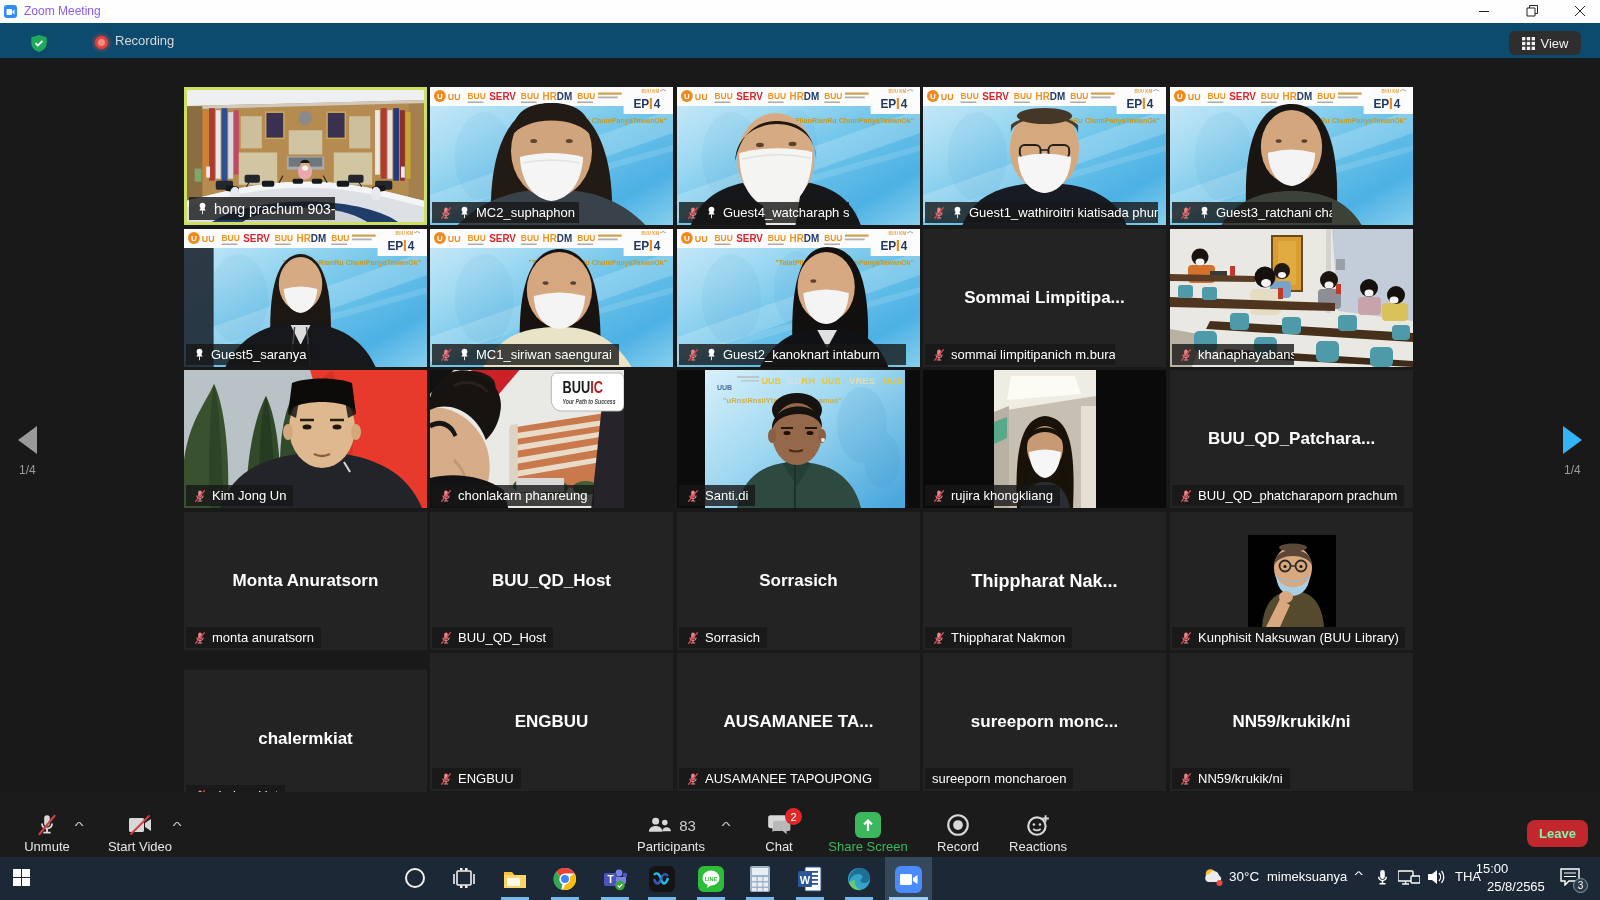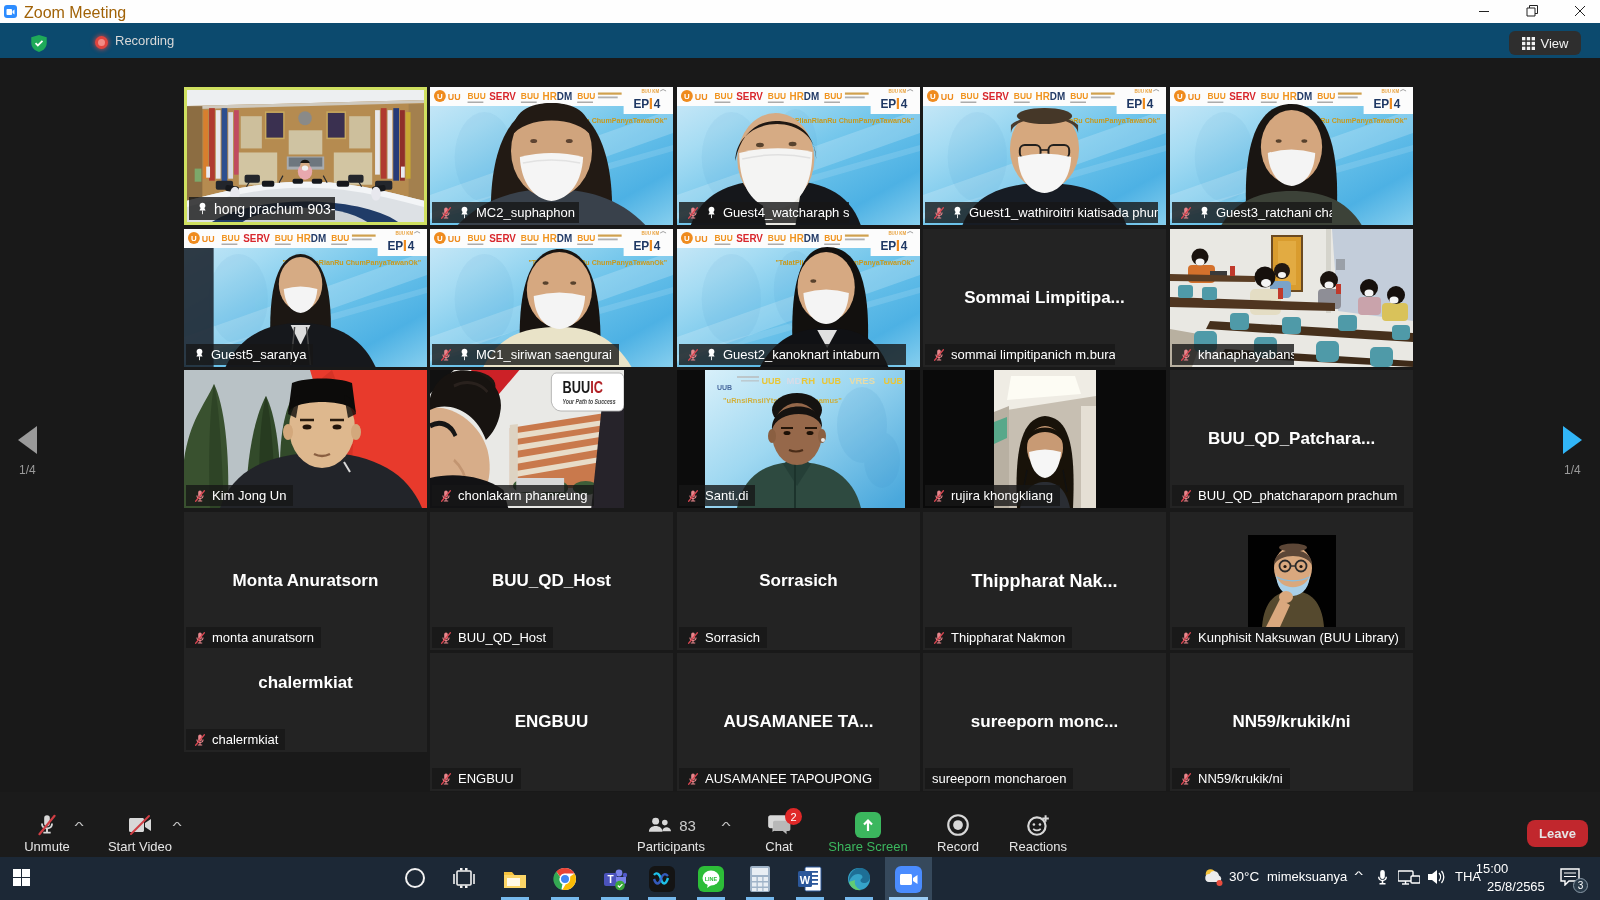--- a/index.html
+++ b/index.html
@@ -1,35 +1,35 @@
 <!DOCTYPE html>
 <html><head><meta charset="utf-8"><style>
 *{margin:0;padding:0;box-sizing:border-box}
 html,body{width:1600px;height:900px;overflow:hidden;background:#191919;font-family:"Liberation Sans",sans-serif}
 .titlebar{position:absolute;left:0;top:0;width:1600px;height:23px;background:#fefefe;z-index:5}
 .titlebar .zicon{position:absolute;left:4px;top:5px;width:13px;height:13px;border-radius:3px;background:#2d8cff}
 .titlebar .zicon svg{position:absolute;left:2px;top:3px}
-.titlebar .ttl{position:absolute;left:24px;top:4px;font-size:16px;color:#a16207}
+.titlebar .ttl{position:absolute;left:24px;top:4px;font-size:12px;color:#8b5cf6}
 .wbtn{position:absolute;top:0;height:23px;color:#222}
 .infobar{position:absolute;left:0;top:23px;width:1600px;height:35px;background:#0c4a6e;z-index:5}
 .viewbtn{position:absolute;right:19px;top:8px;width:72px;height:24px;background:#2e2e2e;border-radius:6px;color:#f2f2f2;font-size:13px;display:flex;align-items:center;justify-content:center;gap:6px}
 .rec{position:absolute;left:115px;top:10px;color:#d8d8d8;font-size:13px}
 .tile{position:absolute;background:#232323;overflow:hidden}
 .active{border:3px solid #cfe060}
 .bgfill{position:absolute;left:0;top:0;width:100%;height:100%}
 .lbl svg{flex:0 0 auto}
 .lbl{position:absolute;left:2px;bottom:2px;height:21px;max-width:96%;background:rgba(22,22,22,.8);display:flex;align-items:center;gap:5px;padding:0 7px;font-size:13px;color:#fff;white-space:nowrap;overflow:hidden;z-index:3}
 .lbl.big{font-size:14px;height:23px}
 .cname{position:absolute;left:0;top:0;width:100%;height:100%;display:flex;align-items:center;justify-content:center;color:#fff;font-weight:bold}
 .arrow{position:absolute;color:#9a9a9a;font-size:12px}
 .toolbar{position:absolute;left:0;top:792px;width:1600px;height:65px;background:#1b1b1b;z-index:5}
 .tbi{position:absolute;top:20px;display:flex;flex-direction:column;align-items:center;color:#e6e6e6;font-size:13px}
 .tbi .t{margin-top:1px}
 .chev{position:absolute;color:#c8c8c8;font-size:13px;top:27px;transform:scale(1.5,.8)}
-.leave{position:absolute;left:1527px;top:28px;width:61px;height:27px;background:#c1272d;border-radius:8px;color:#e5e5e5;font-size:13px;font-weight:bold;display:flex;align-items:center;justify-content:center}
+.leave{position:absolute;left:1527px;top:28px;width:61px;height:27px;background:#c1272d;border-radius:8px;color:#86efac;font-size:13px;font-weight:bold;display:flex;align-items:center;justify-content:center}
 .taskbar{position:absolute;left:0;top:857px;width:1600px;height:43px;background:#1c2836;z-index:6}
 .search{position:absolute;left:48px;top:1px;width:348px;height:41px;background:#f4f4f4;display:flex;align-items:center;color:#4a4a4a;font-size:13.5px}
 .tbico{position:absolute;top:866px;z-index:7}
 .ul{position:absolute;top:897px;height:3px;background:#76b9ed;z-index:7}
 .tright{position:absolute;color:#fff;z-index:7}
 </style></head>
 <body>
 <div class="titlebar">
  <div class="zicon">
       <svg width="9" height="8" viewBox="0 0 18 14">
@@ -877,21 +877,21 @@
 </svg>
     <div class="lbl">
       <svg class="ic" width="14" height="14" viewBox="0 0 24 24">
         <path fill="#e8868c" d="M12 2.5a3.1 3.1 0 0 0-3.1 3.1v6a3.1 3.1 0 0 0 6.2 0v-6A3.1 3.1 0 0 0 12 2.5z"></path>
         <path fill="#e8868c" d="M5.8 11h1.9a4.3 4.3 0 0 0 8.6 0h1.9a6.2 6.2 0 0 1-5.2 6v2.5h2.8v1.9H8.2v-1.9H11V17a6.2 6.2 0 0 1-5.2-6z"></path>
         <path stroke="#d64550" stroke-width="2.2" stroke-linecap="round" d="M4.5 21 19.5 3"></path>
       </svg>
       <span>Kunphisit Naksuwan (BUU Library)</span>
     </div>
   </div>
-<div class="tile" style="left:184px;top:614px;width:243px;height:138px;">
+<div class="tile" style="left:184px;top:670px;width:243px;height:138px;">
     <div class="cname" style="font-size:17px">chalermkiat</div>
     <div class="lbl">
       <svg class="ic" width="14" height="14" viewBox="0 0 24 24">
         <path fill="#e8868c" d="M12 2.5a3.1 3.1 0 0 0-3.1 3.1v6a3.1 3.1 0 0 0 6.2 0v-6A3.1 3.1 0 0 0 12 2.5z"></path>
         <path fill="#e8868c" d="M5.8 11h1.9a4.3 4.3 0 0 0 8.6 0h1.9a6.2 6.2 0 0 1-5.2 6v2.5h2.8v1.9H8.2v-1.9H11V17a6.2 6.2 0 0 1-5.2-6z"></path>
         <path stroke="#d64550" stroke-width="2.2" stroke-linecap="round" d="M4.5 21 19.5 3"></path>
       </svg>
       <span>chalermkiat</span>
     </div>
   </div>

